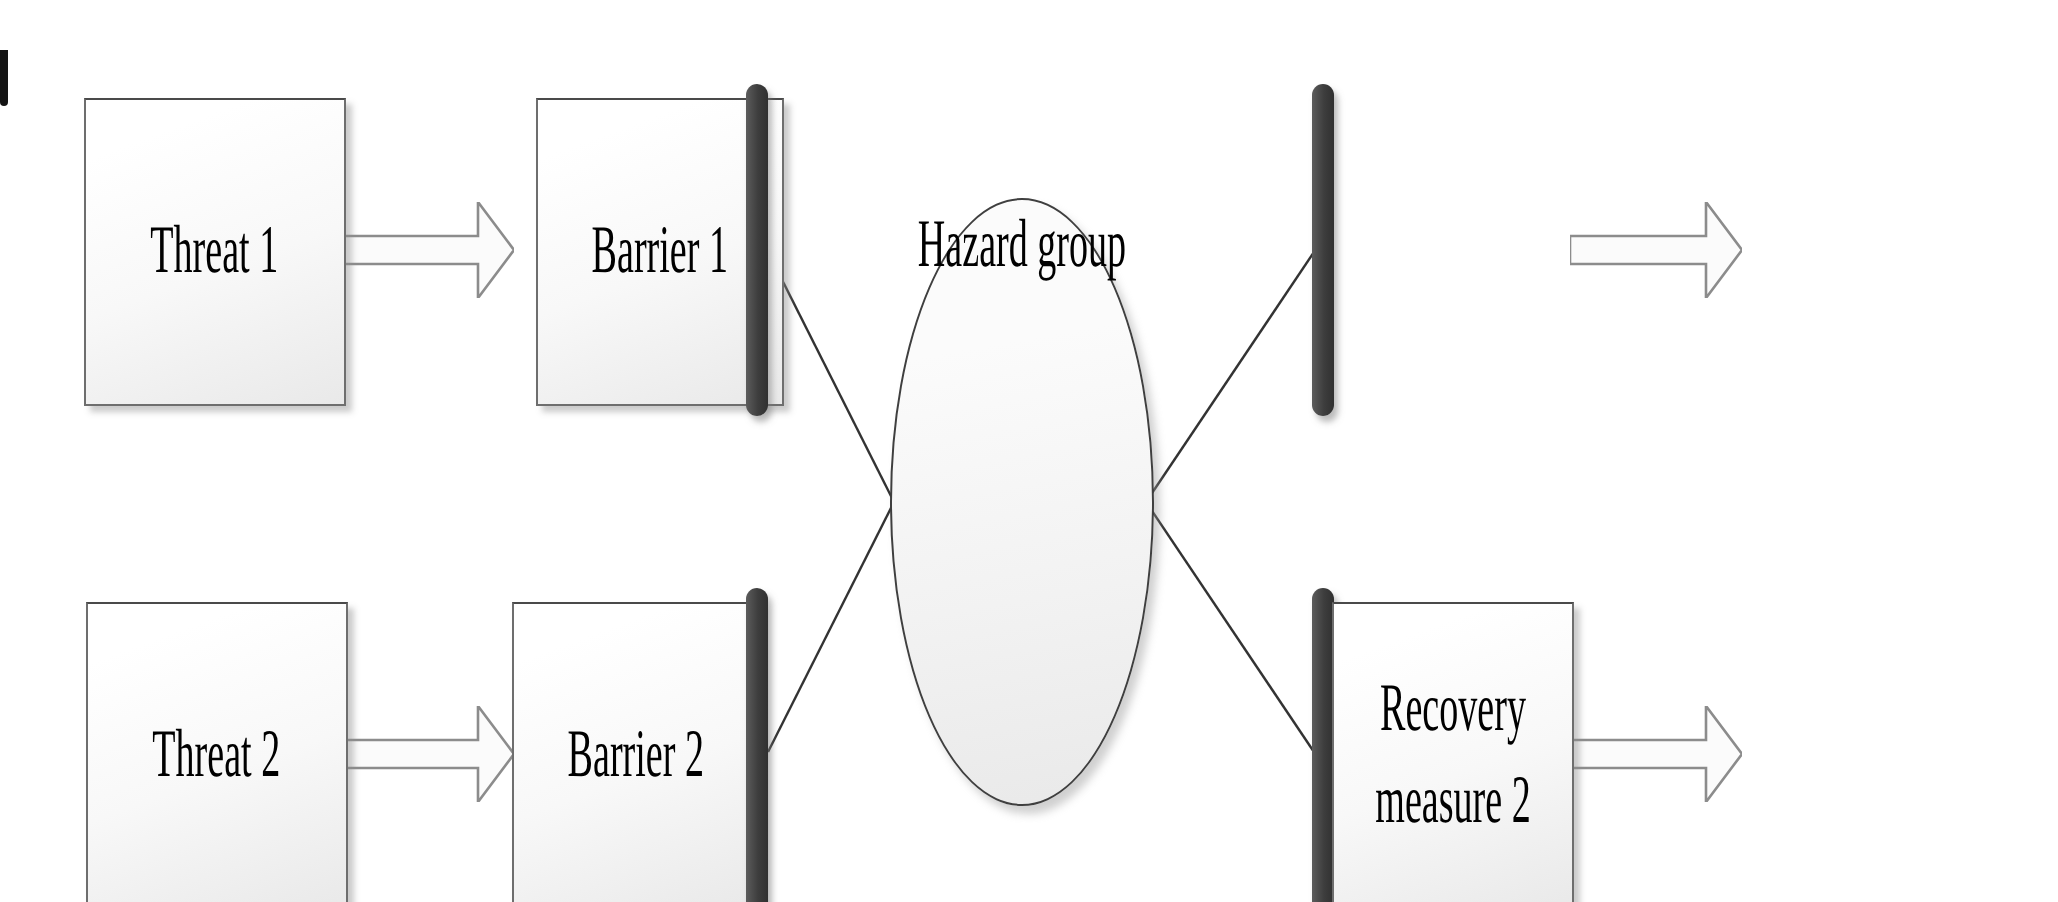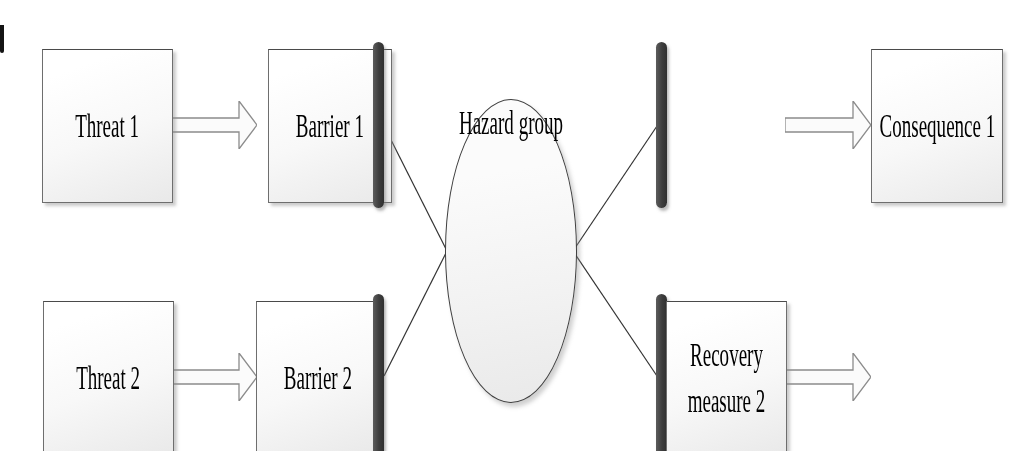--- a/index.html
+++ b/index.html
@@ -100,17 +100,14 @@
     <span class="label">Hazard group</span>
   </div>
 
   <div class="vbar" style="left:656px;top:17px"></div>
 
   <div class="vbar" style="left:656px;top:269px"></div>
   <div class="node" style="left:666px;top:276px;width:119px;height:152px">
     <span class="label wrap">Recovery measure 2</span>
   </div>
 
-  <div class="node" style="left:871px;top:24px;width:130px;height:152px">
-    <span class="label">Consequence 1</span>
-  </div>
 
 </div>
 
 </body></html>

